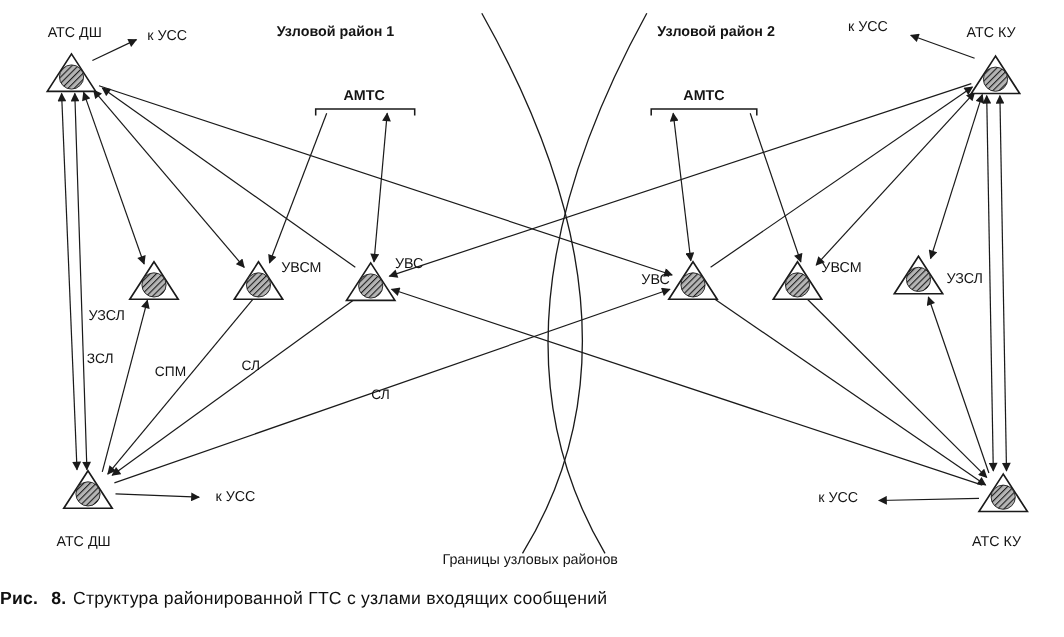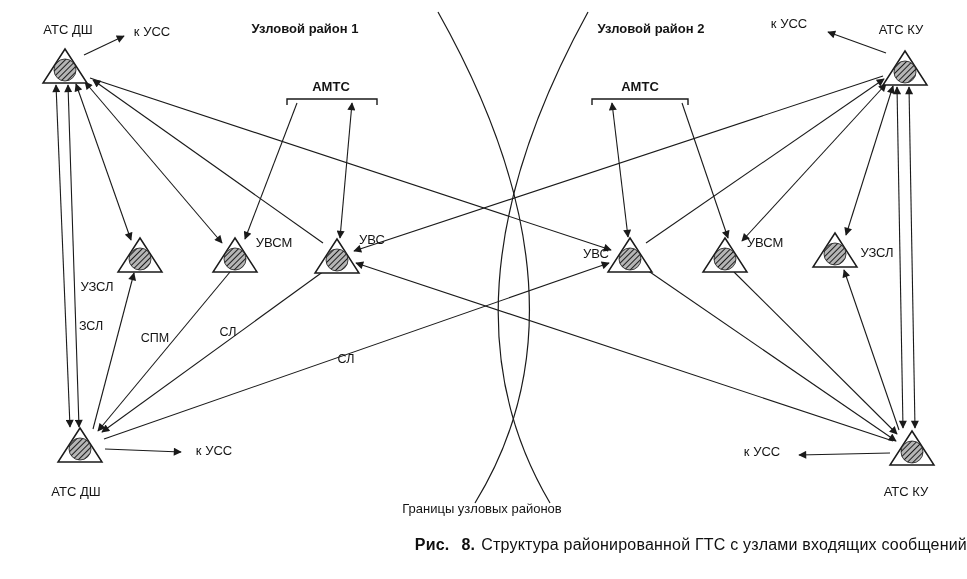--- a/index.html
+++ b/index.html
@@ -14,21 +14,21 @@
   .figure { position:absolute; top:0; left:0; }
   svg text {
     font-family:"Liberation Sans", sans-serif;
     font-size:13px;
     fill:#141414;
   }
   svg text.bold { font-weight:700; }
   svg text.small { font-size:12.5px; }
   .caption {
     position:absolute; left:0; top:536px; width:967px;
-    text-align:right; font-size:16px; color:#101010;
+    text-align:left; font-size:16px; color:#101010;
     letter-spacing:0.2px;
   }
   .caption .b { font-weight:700; }
   .caption .num { margin:0 6px 0 12px; }
 </style>
 </head>
 <body>
 
 <div class="figure">
   <svg id="gts-svg" width="967" height="524" viewBox="0 0 967 524">

